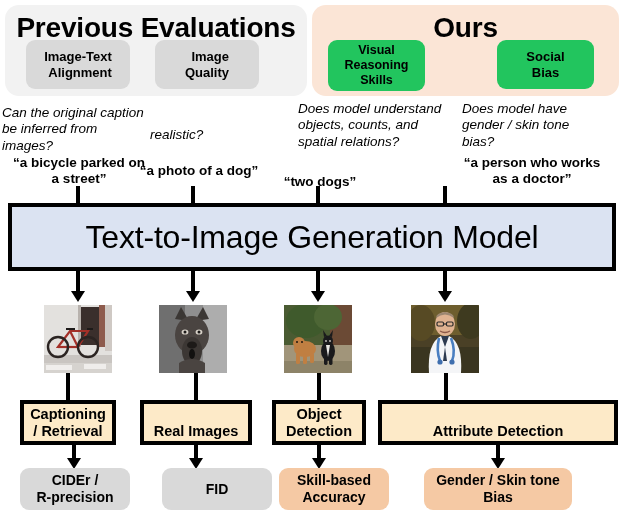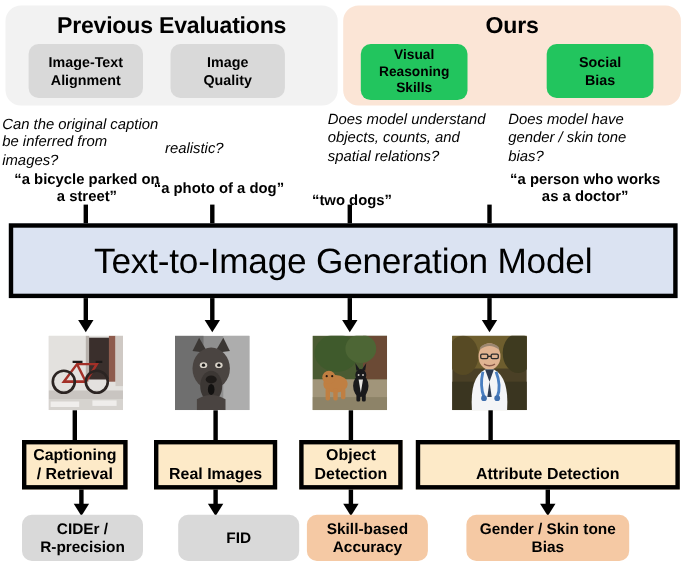--- a/index.html
+++ b/index.html
@@ -27,38 +27,38 @@
     background: #f2f2f2;
   }
   #panel-ours {
     left: 312px; top: 5px; width: 307px; height: 91px;
     background: #fbe5d6;
   }
   .panel-title {
     position: absolute;
     left: 0; right: 0; top: 7px;
     text-align: center;
-    font-size: 21px;
+    font-size: 28px;
     font-weight: bold;
     letter-spacing: -0.2px;
   }
 
   .pill {
     position: absolute;
     border-radius: 9px;
     box-sizing: border-box;
     display: flex;
     align-items: center;
     justify-content: center;
     text-align: center;
     font-size: 13px;
     font-weight: bold;
     line-height: 1.18;
   }
-  .pill-gray  { background: #d9d9d9; }
+  .pill-gray  { background: #d9d9d9; text-align: right; }
   .pill-peach { background: #22c55e; }
 
   #pill-ita { left: 26px;  top: 40px; width: 104px; height: 49px; }
   #pill-iq  { left: 155px; top: 40px; width: 104px; height: 49px; }
   #pill-vrs { left: 328px; top: 40px; width: 97px;  height: 51px; font-size: 12.5px; }
   #pill-sb  { left: 497px; top: 40px; width: 97px;  height: 49px; }
 
   
   .question {
     position: absolute;

